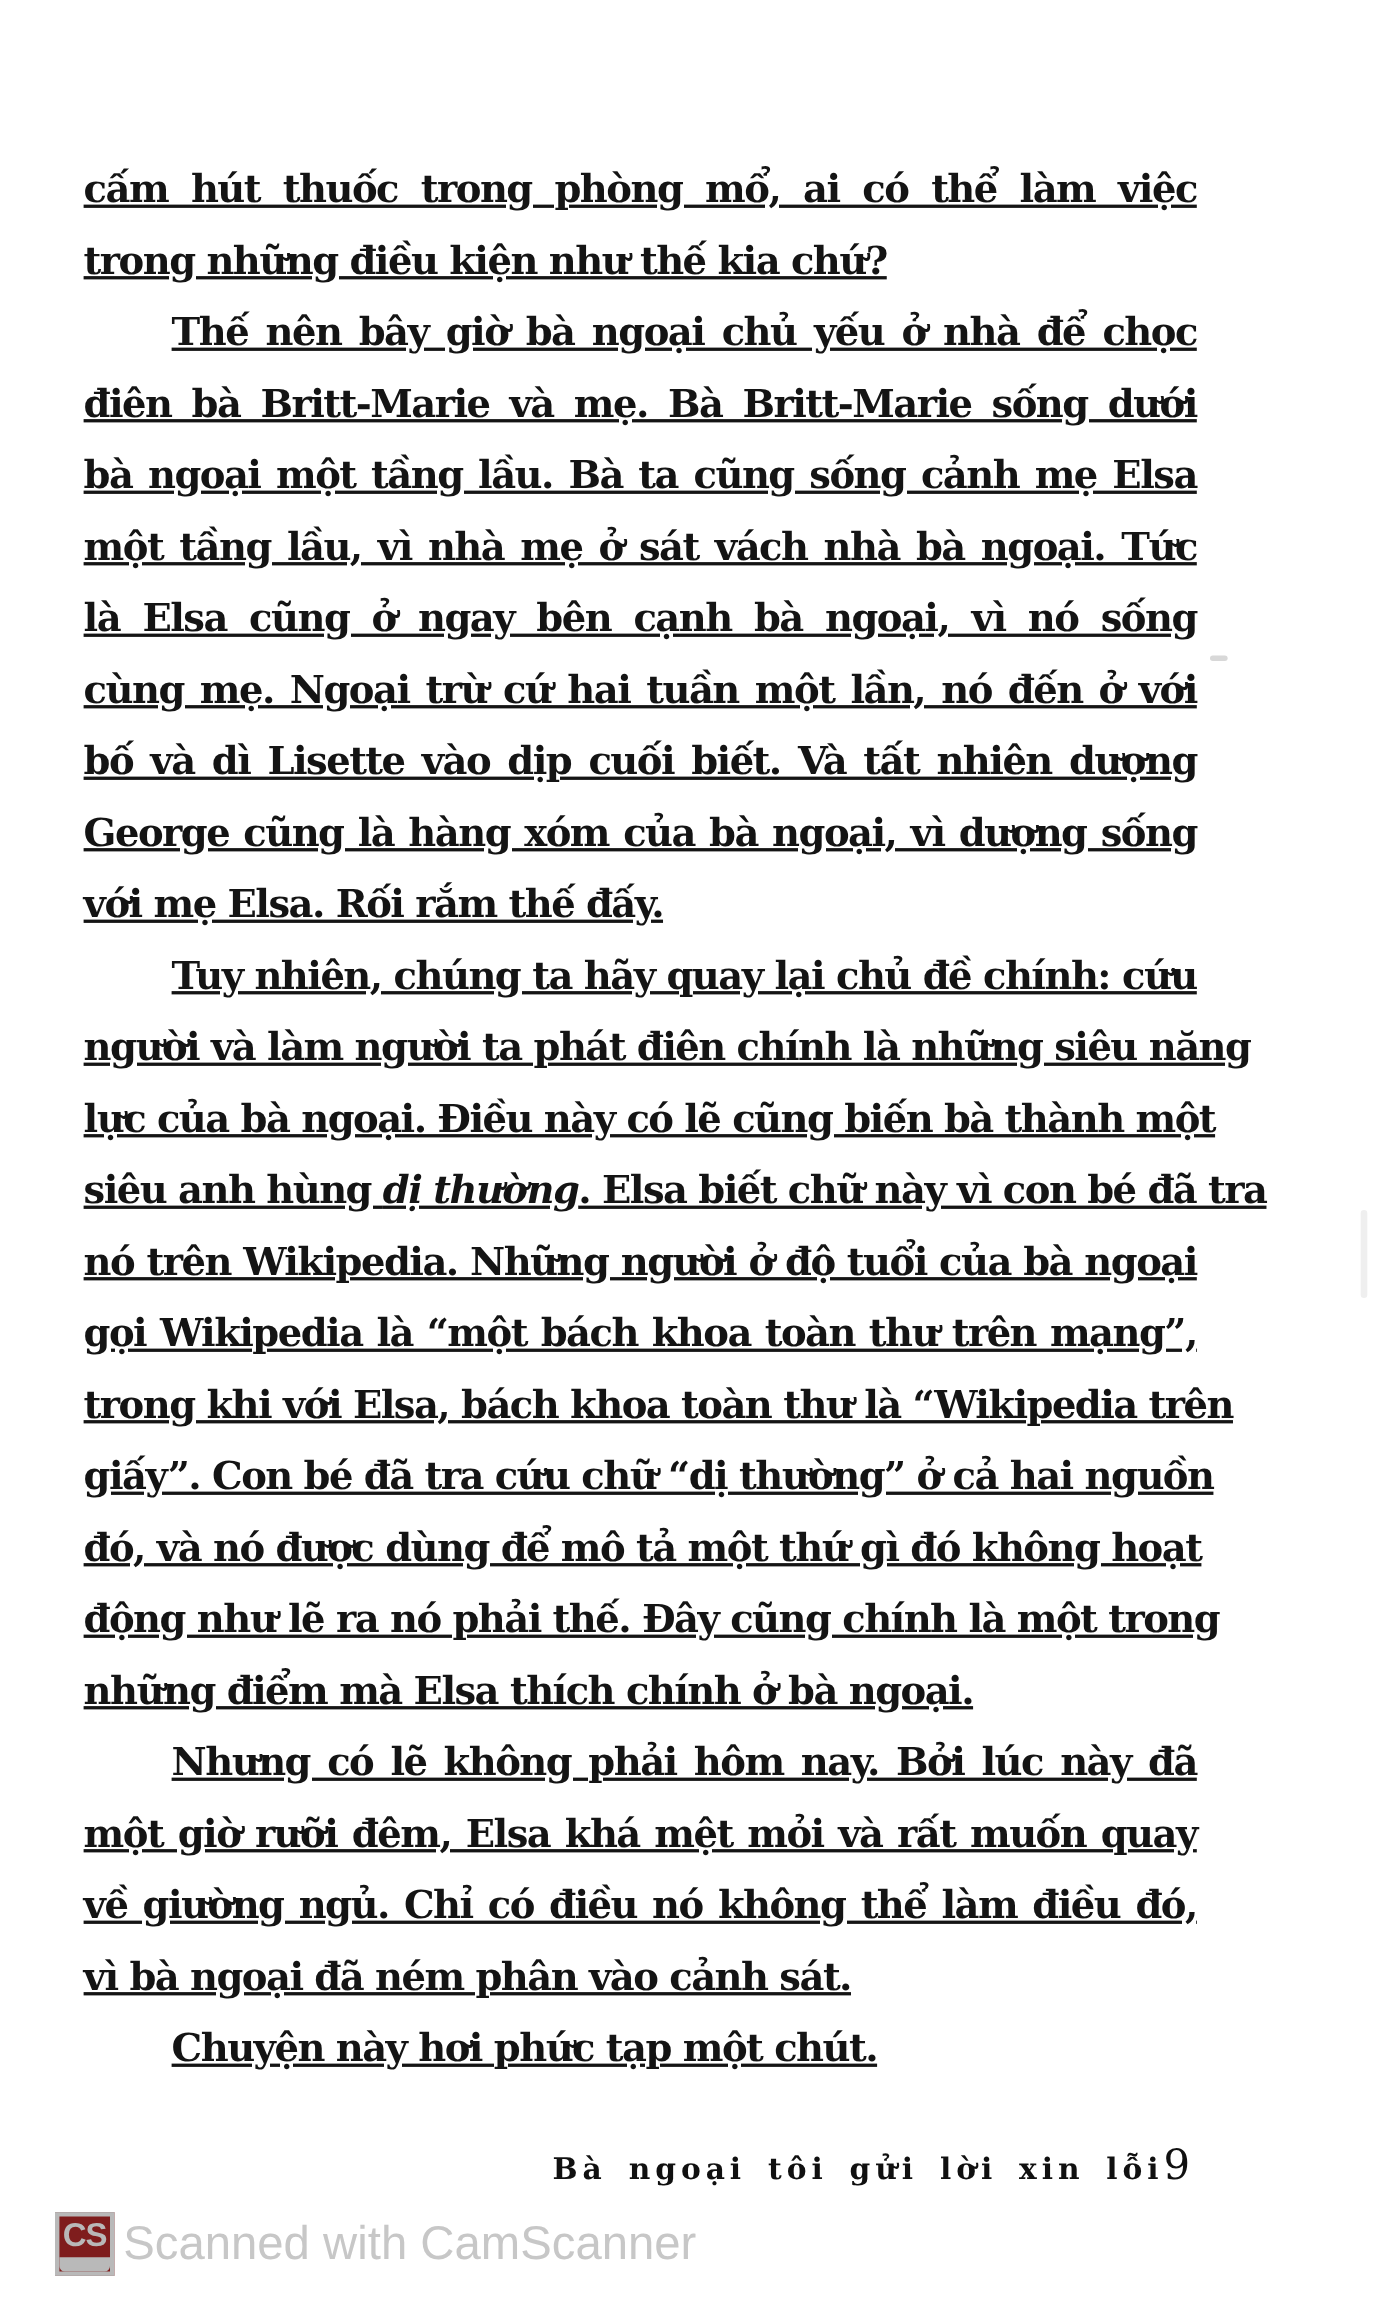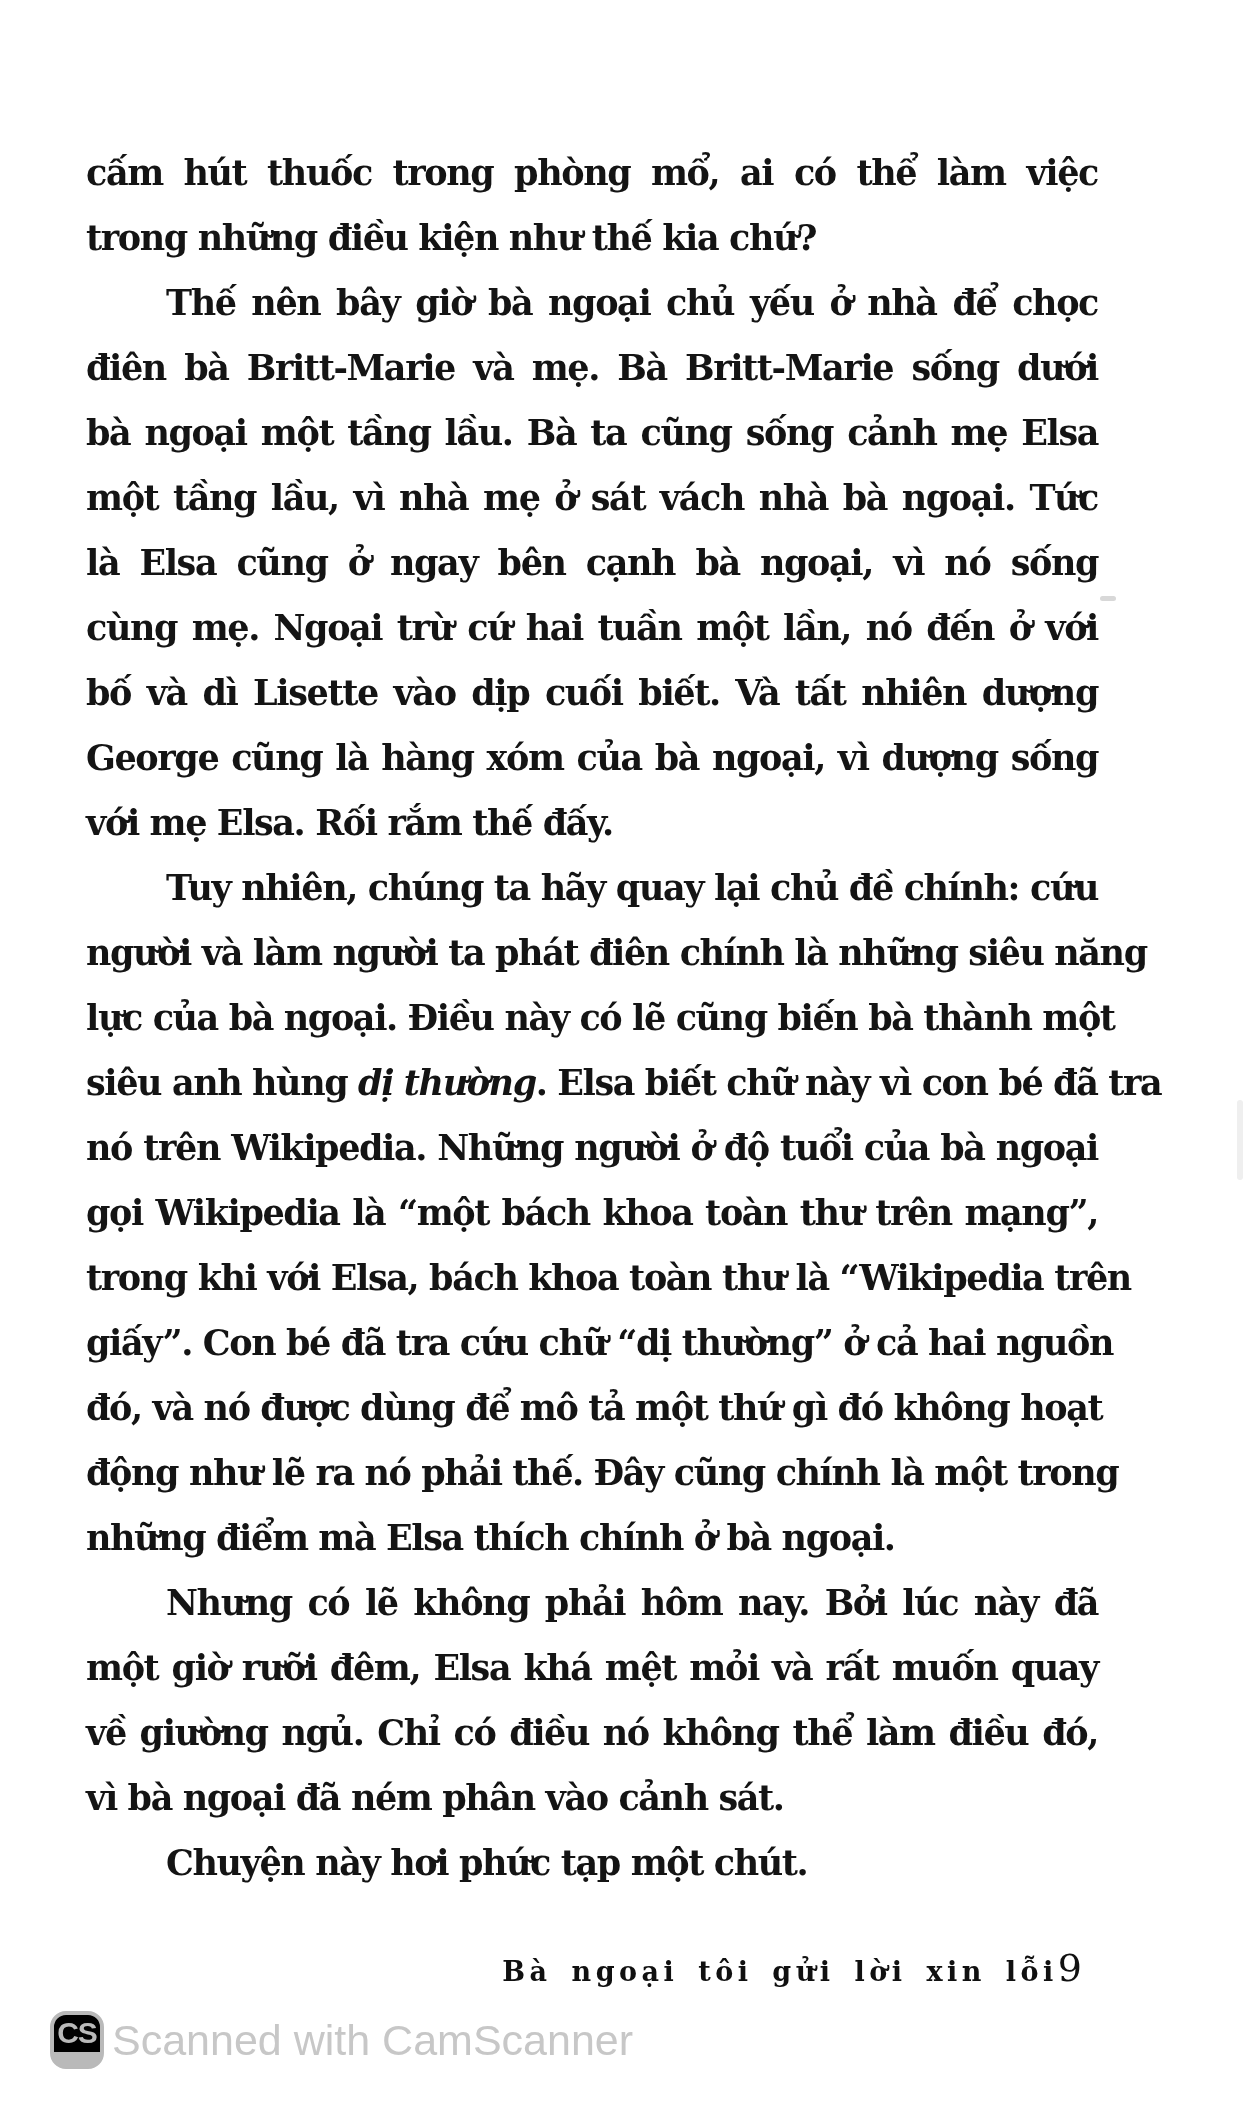--- a/index.html
+++ b/index.html
@@ -11,24 +11,25 @@
     position: relative;
     width: 1248px;
     height: 2112px;
     background: #ffffff;
     overflow: hidden;
     font-family: "DejaVu Serif", serif;
   }
   
   .text-block {
     position: absolute;
-    left: 86px;
+    left: 76px;
     top: 140px;
     width: 1012px;
     color: #141414;
+    text-decoration: underline;
   }
   .line {
     font-family: "DejaVu Serif", serif;
     font-weight: 700;
     font-size: 35px;
     letter-spacing: -1.4px;
     line-height: 65px;
     height: 65px;
     white-space: nowrap;
     overflow: visible;
@@ -72,22 +73,22 @@
     top: 2011px;
     height: 58px;
     display: flex;
     align-items: center;
   }
   .cs-icon {
     position: relative;
     width: 46px;
     height: 50px;
     border: 4px solid #b9b9b9;
-    border-radius: 16px;
-    background: #000000;
+    border-radius: 0;
+    background: #7f1d1d;
     flex: 0 0 auto;
   }
   .cs-text {
     position: absolute;
     top: 1px;
     left: 0;
     right: 0;
     text-align: center;
     font-family: "Liberation Sans", sans-serif;
     font-weight: 700;

